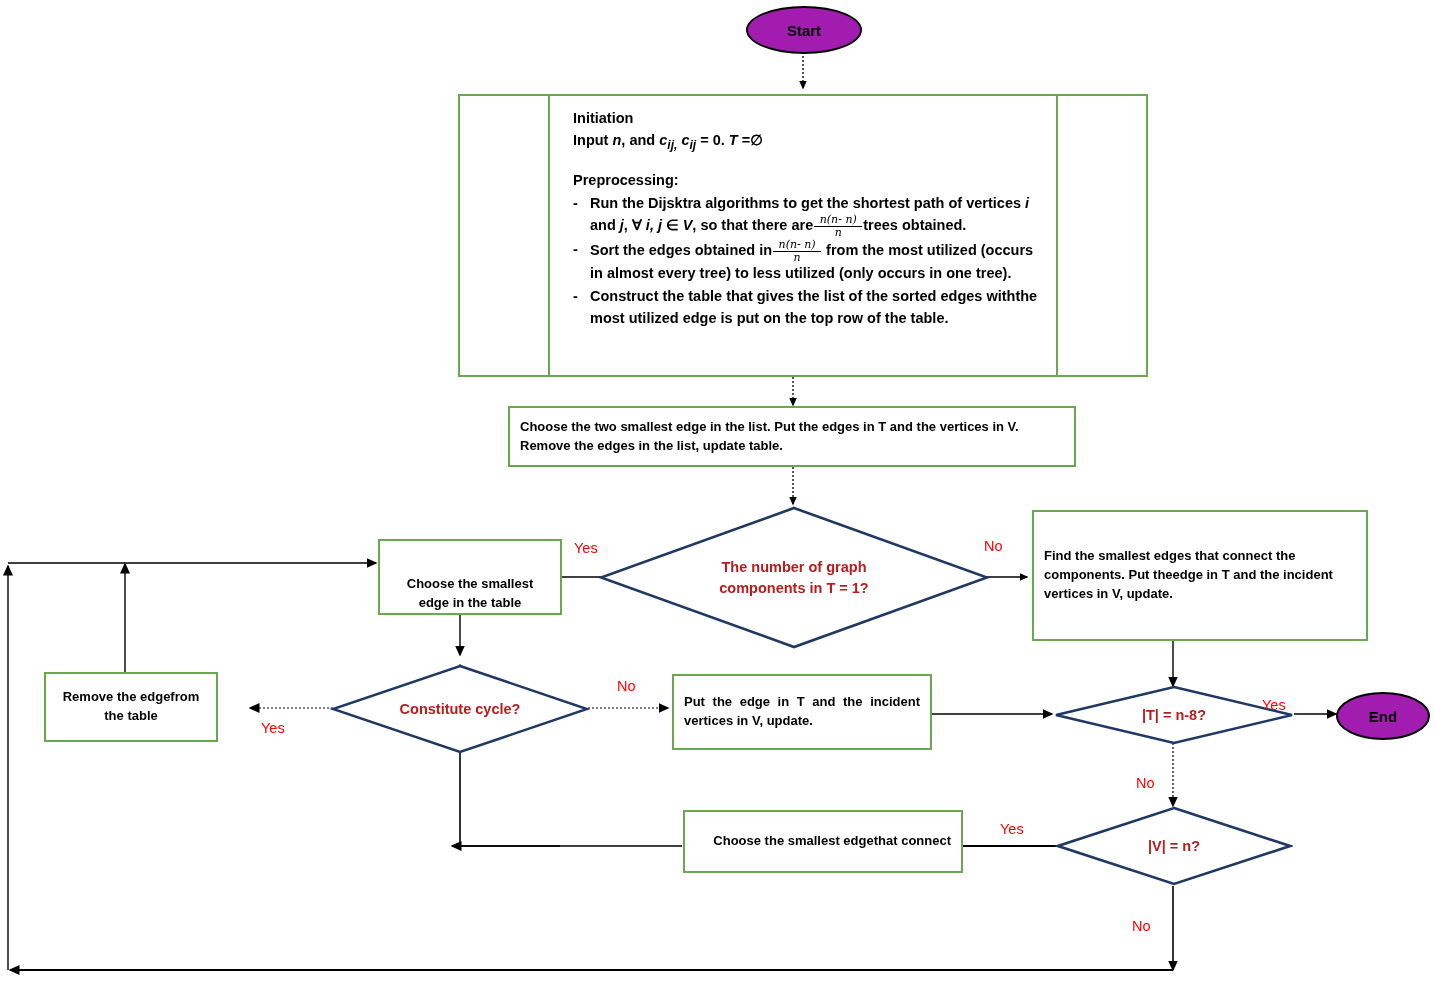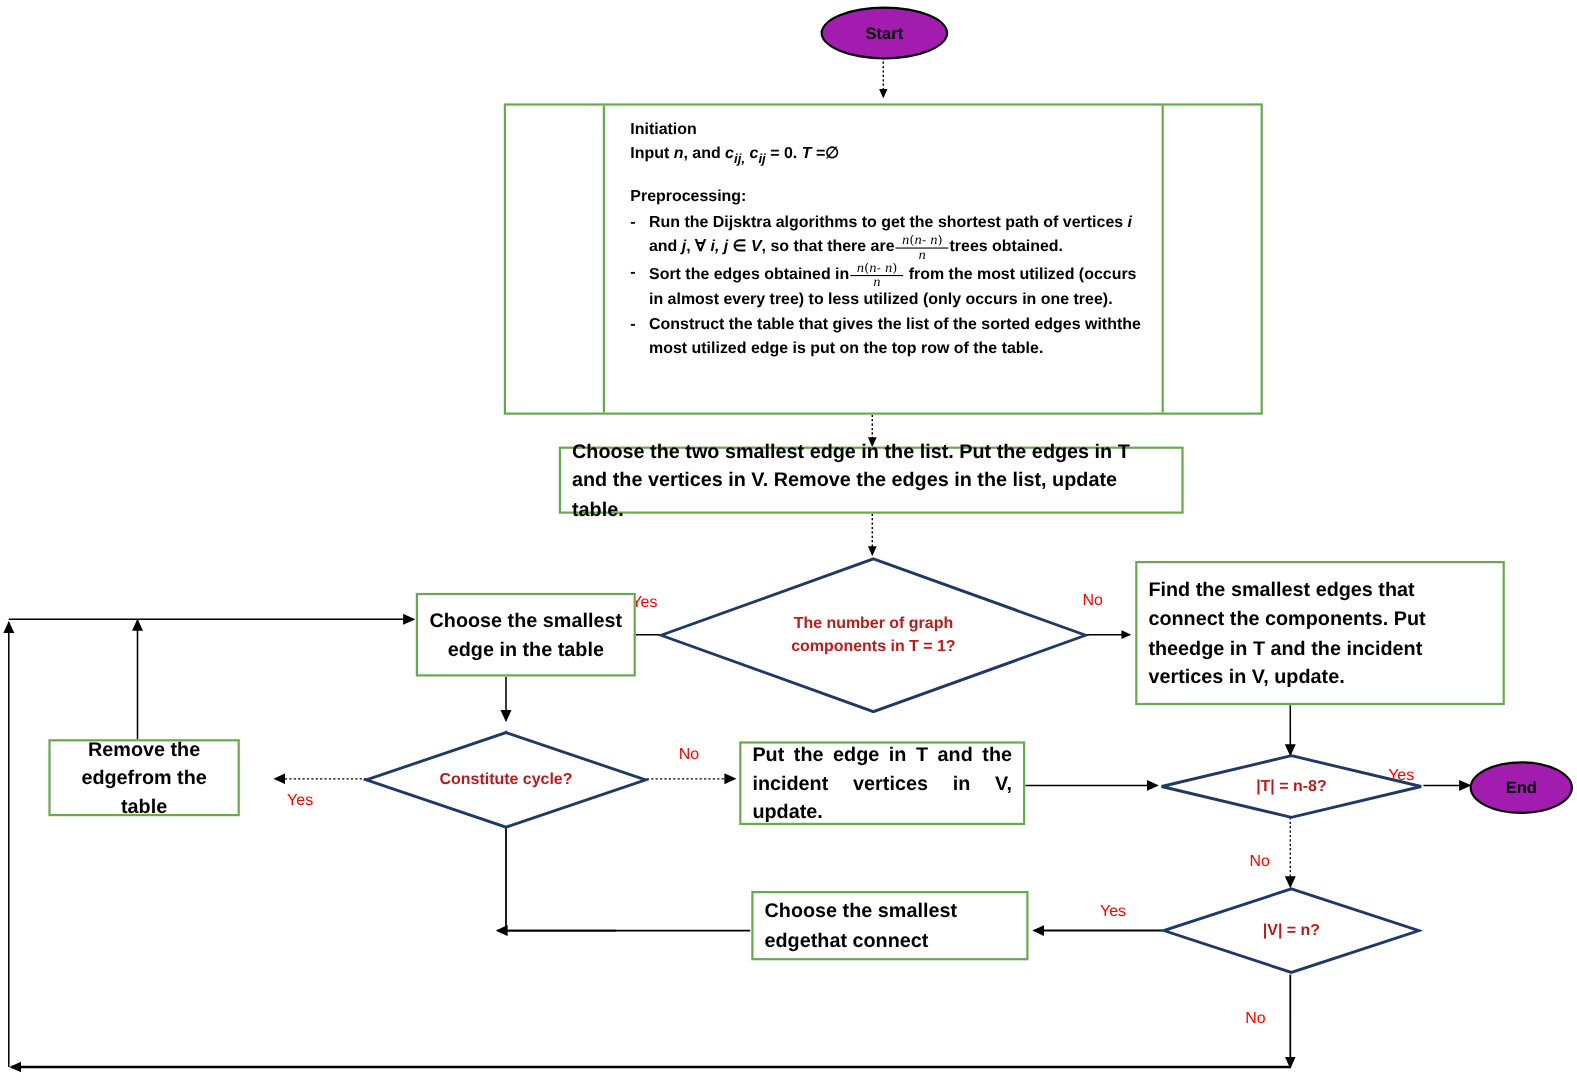--- a/index.html
+++ b/index.html
@@ -31,21 +31,21 @@
     font-weight: bold;
     font-size: 15px;
     color: #000000;
     background: #a21caf;
   }
   
   .proc {
     border: 2px solid #6aa84f;
     background: #ffffff;
     font-weight: bold;
-    font-size: 18px;
+    font-size: 13px;
     color: #000000;
     line-height: 1.45;
     display: flex;
     flex-direction: column;
     justify-content: center;
   }
   .proc.center { text-align: center; }
   .proc.just   { text-align: justify; }
   .proc .pad { padding: 0 10px; }
 
@@ -79,20 +79,21 @@
     position: absolute;
     left: 0;
     top: 0;
   }
   .frac {
     display: inline-block;
     vertical-align: -0.55em;
     text-align: center;
     font-size: 11px;
     font-family: "DejaVu Serif", serif;
+    font-style: italic;
     font-weight: normal;
     line-height: 1.05;
     margin: 0 1px;
   }
   .frac .num { display: block; padding: 0 3px; }
   .frac .den {
     display: block;
     border-top: 1px solid #000;
     padding: 0 3px;
     min-width: 42px;
@@ -230,21 +231,21 @@
     <svg width="392" height="145" viewBox="0 0 392 145" xmlns="http://www.w3.org/2000/svg">
       <polygon points="196,3 389,72.5 196,142 3,72.5" fill="#ffffff" stroke="#1f3864" stroke-width="2.6"></polygon>
     </svg>
     <div class="dlabel">
         <span style="max-width:210px;">The number of graph components in T = 1?</span>
       </div>
   </div>
   <div class="clabel" style="left:574px; top:540px;">Yes</div>
   <div class="clabel" style="left:984px; top:538px;">No</div>
 
-  <div class="node proc center" style="left:378px; top:539px; width:200px; height:76px;">
+  <div class="node proc center" style="left:378px; top:539px; width:184px; height:76px;justify-content:flex-end;">
     <div class="pad">Choose the smallest edge in the table</div>
   </div>
 
   <div class="node proc" style="left:1032px; top:510px; width:336px; height:131px;">
     <div class="pad">Find the smallest edges that connect the components. Put theedge in T and the incident vertices in V, update.</div>
   </div>
 
   <div class="diamond" style="left:330px; top:664px; width:260px; height:90px;">
     <svg width="260" height="90" viewBox="0 0 260 90" xmlns="http://www.w3.org/2000/svg">
       <polygon points="130,2 257,45 130,88 3,45" fill="#ffffff" stroke="#1f3864" stroke-width="2.6"></polygon>
@@ -283,17 +284,17 @@
     <svg width="238" height="80" viewBox="0 0 238 80" xmlns="http://www.w3.org/2000/svg">
       <polygon points="119,2 235,40 119,78 3,40" fill="#ffffff" stroke="#1f3864" stroke-width="2.6"></polygon>
     </svg>
     <div class="dlabel">
         <span>|V| = n?</span>
       </div>
   </div>
   <div class="clabel" style="left:1000px; top:821px;">Yes</div>
   <div class="clabel" style="left:1132px; top:918px;">No</div>
 
-  <div class="node proc" style="left:683px; top:810px; width:252px; height:63px;">
+  <div class="node proc" style="left:683px; top:810px; width:280px; height:63px;text-align:right;">
     <div class="pad">Choose the smallest edgethat connect</div>
   </div>
 
 </div>
 
 </body></html>

